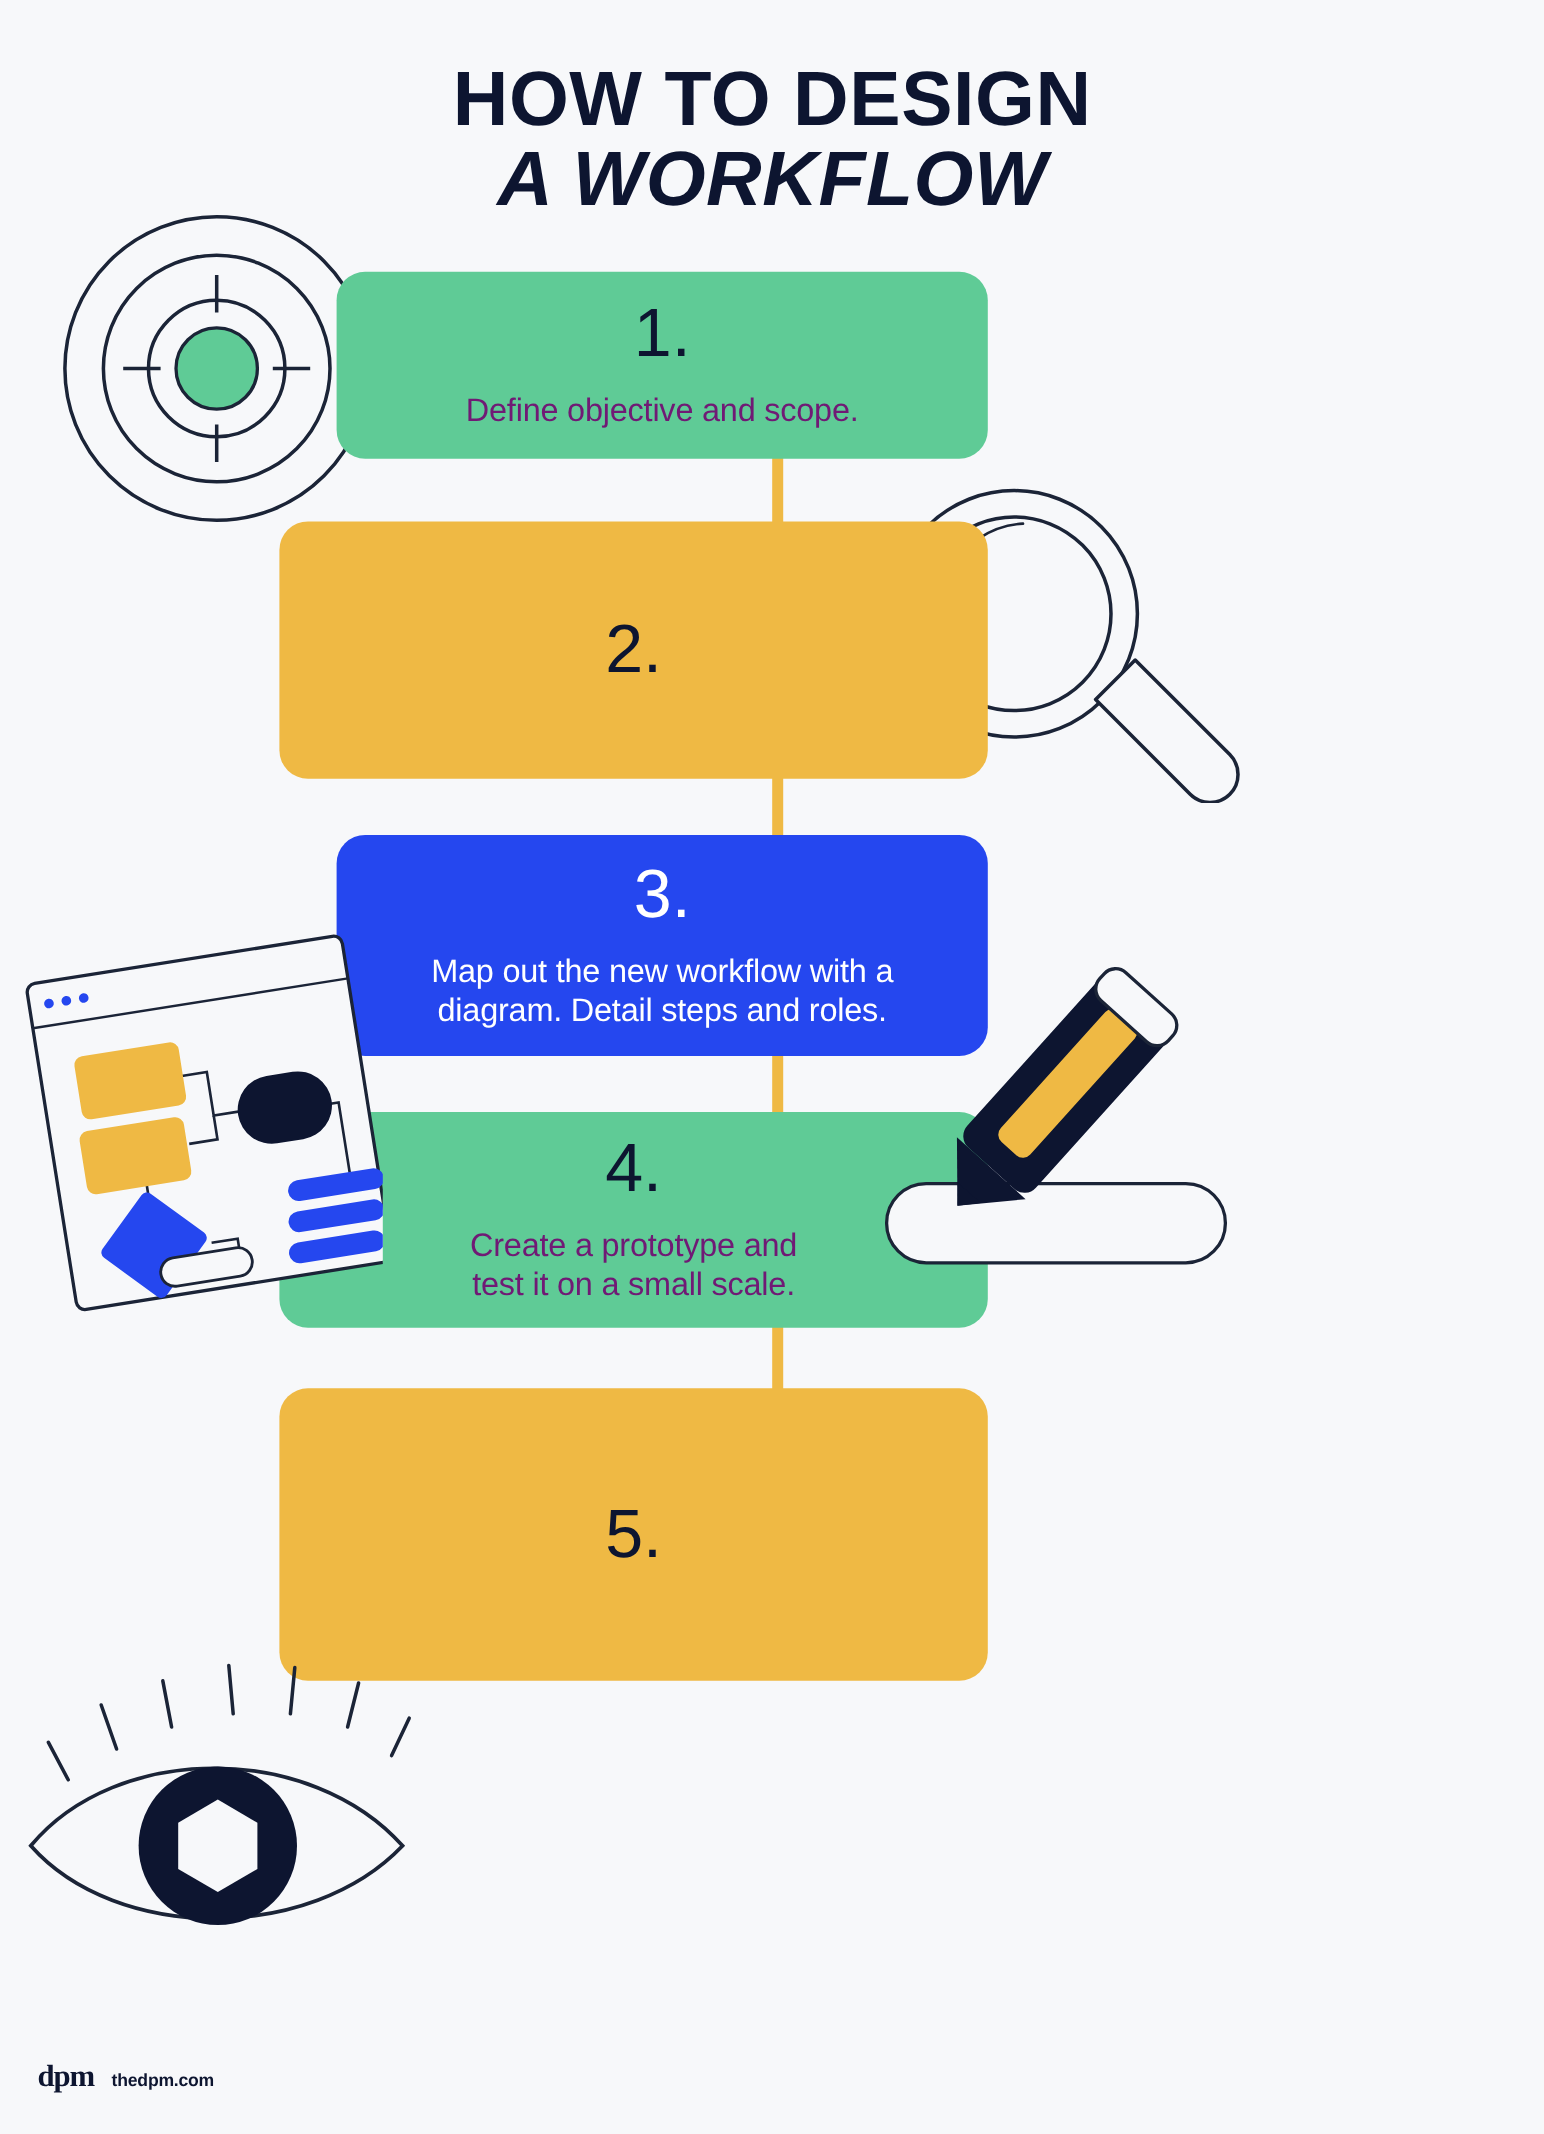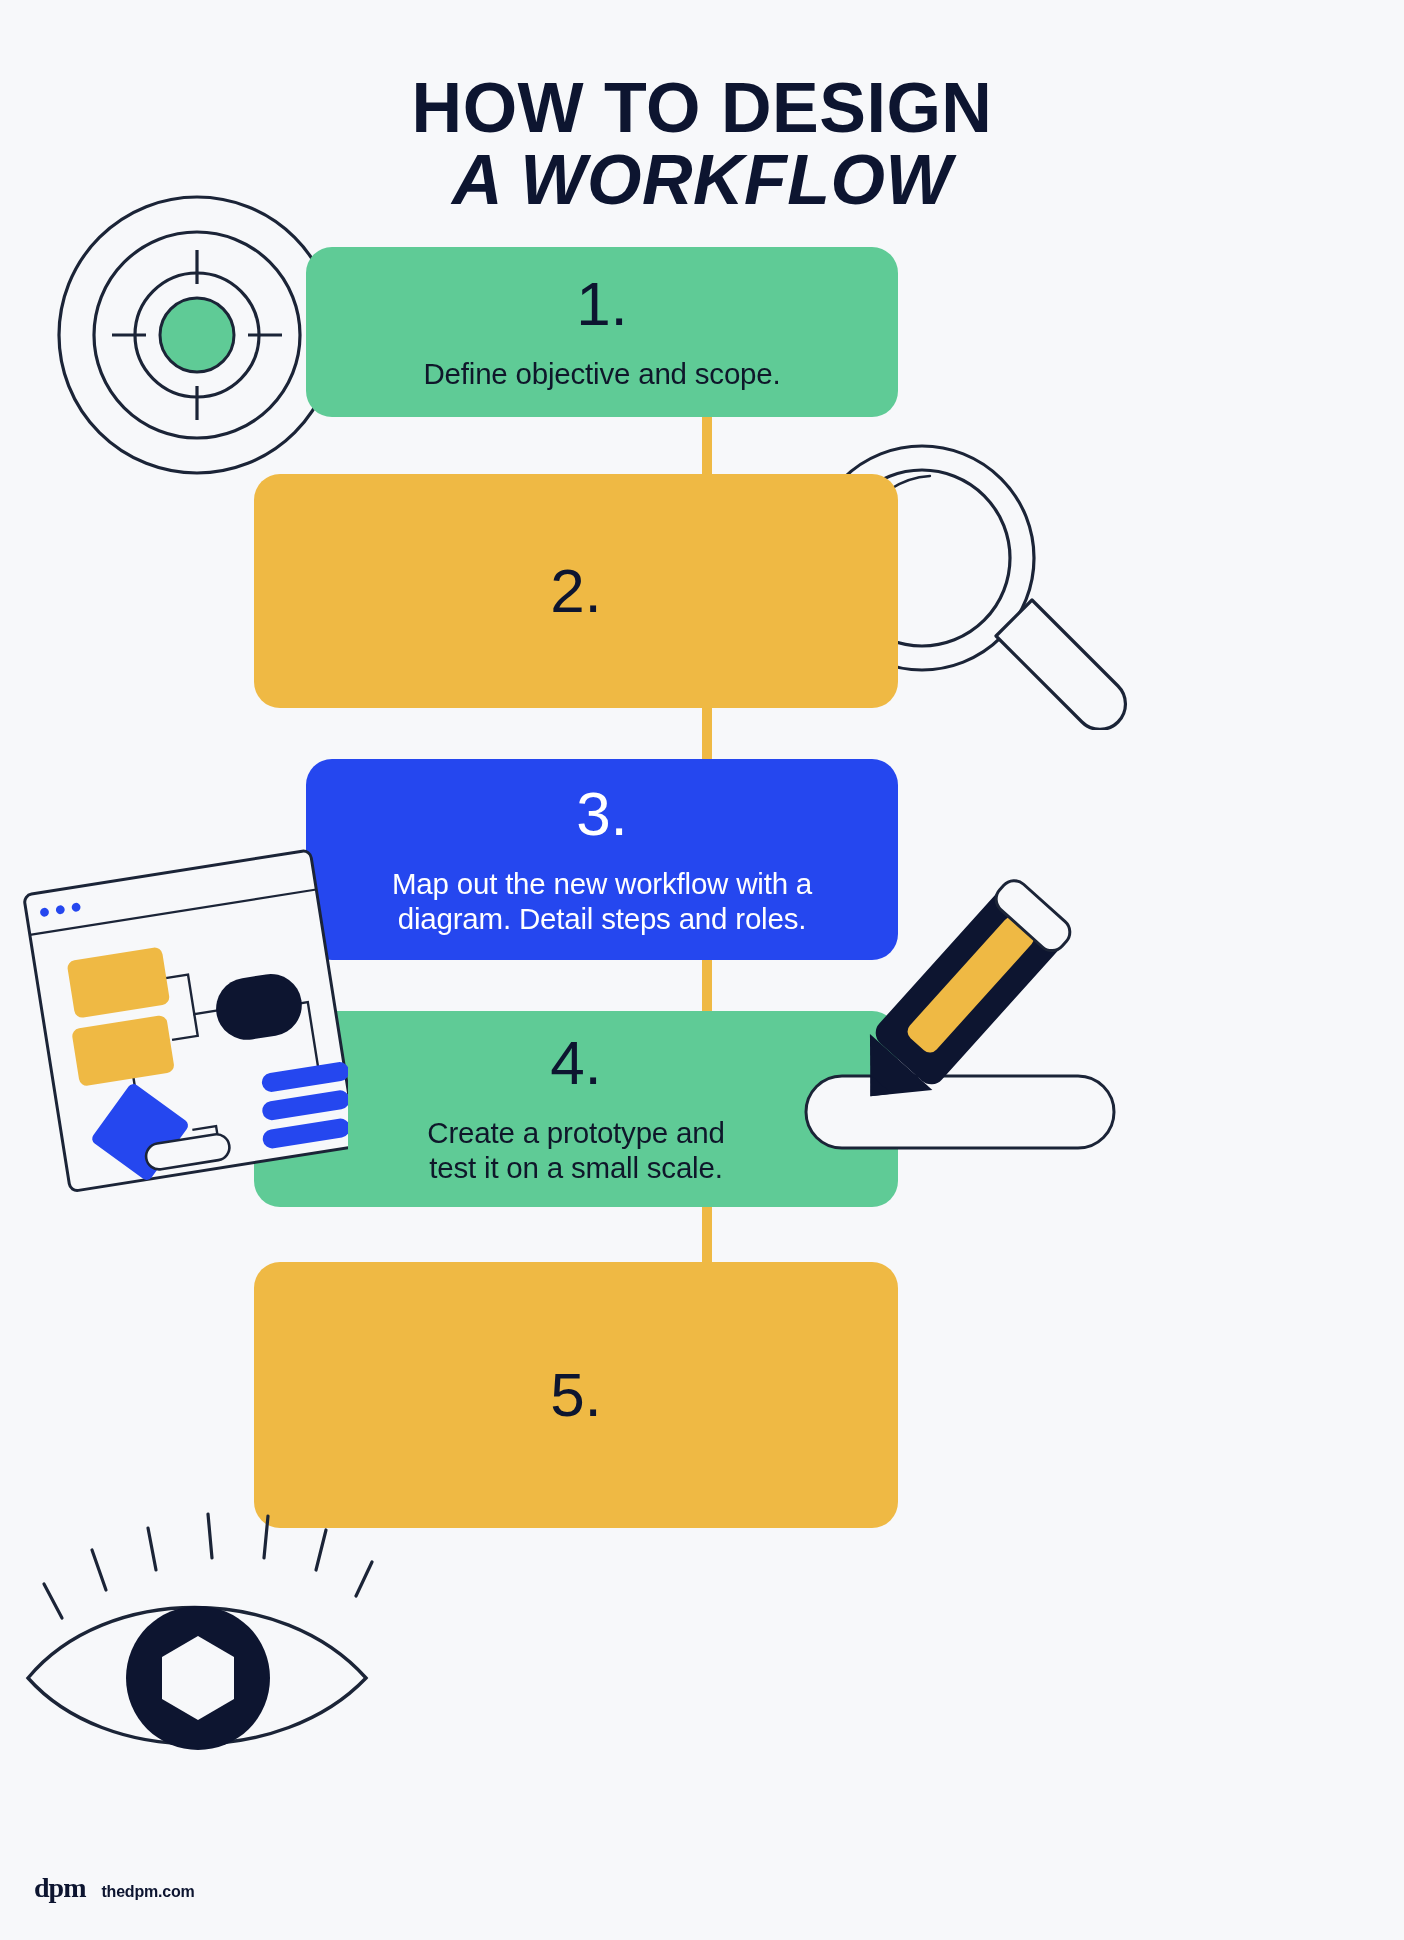--- a/index.html
+++ b/index.html
@@ -13,21 +13,21 @@
   #poster {
     position: relative;
     width: 1404px;
     height: 1940px;
     background: #f7f8fa;
   }
 
   
   .title {
     position: absolute;
-    top: 72px;
+    top: 54px;
     left: 0;
     width: 1404px;
     text-align: center;
     color: #0d1530;
     font-weight: 800;
     font-size: 70px;
     line-height: 1.03;
     letter-spacing: 0.5px;
     font-family: "Liberation Sans", sans-serif;
   }
@@ -55,21 +55,21 @@
   .card .num {
     font-size: 62px;
     font-weight: 400;
     color: #0d1530;
     line-height: 1;
     text-align: center;
   }
   .card .desc {
     font-size: 29.5px;
     line-height: 1.18;
-    color: #0f172a;
+    color: #701a75;
     text-align: center;
     white-space: pre-line;
     margin-top: 22px;
     letter-spacing: -0.2px;
   }
   .card.blue .num, .card.blue .desc { color: #ffffff; }
 
   .c1 { left: 306px; top: 247px; width: 592px; height: 170px; background: #5fcb96; }
   .c2 { left: 254px; top: 474px; width: 644px; height: 234px; background: #efb944; }
   .c3 { left: 306px; top: 759px; width: 592px; height: 201px; background: #2547ef; }

